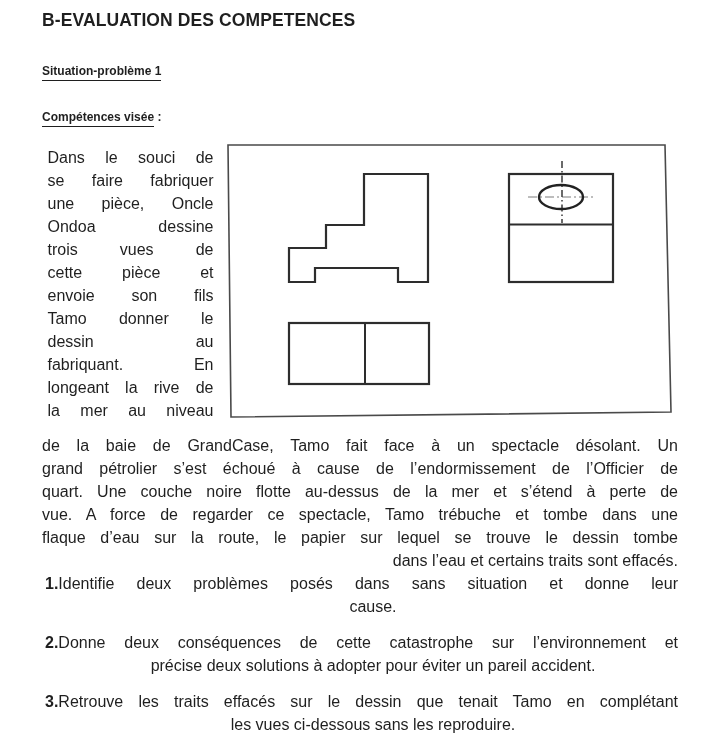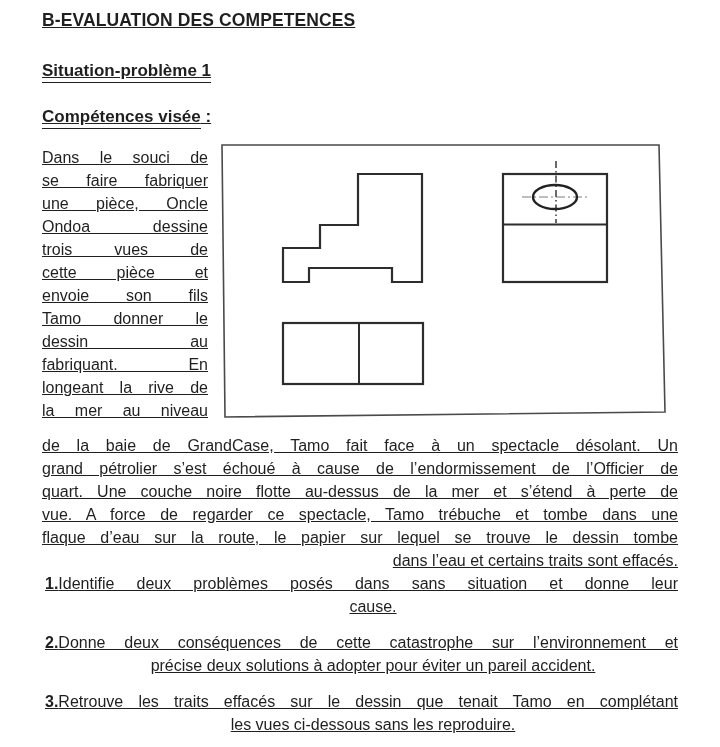--- a/index.html
+++ b/index.html
@@ -14,44 +14,44 @@
     font-size: 16px;
     line-height: 23px;
     color: #1f1f1f;
     overflow: hidden;
   }
   .page {
     box-sizing: border-box;
     width: 720px;
     height: 747px;
     padding: 10px 42px 0 42px;
-    text-decoration: underline;
   }
   .doc-title {
     font-size: 17.5px;
     font-weight: bold;
     line-height: 20px;
     margin: 0;
     letter-spacing: 0.1px;
   }
   .heading {
-    font-size: 17px;
+    font-size: 12px;
     font-weight: bold;
     line-height: 20px;
   }
   .heading.situation { margin-top: 31px; }
   .heading.competences { margin-top: 26px; }
   .underlined {
     border-bottom: 1.8px solid #1f1f1f;
     padding-bottom: 1.5px;
   }
   .content-row {
     margin-top: 17px;
     display: flex;
     align-items: flex-start;
+    justify-content: center;
   }
   .intro-col {
     width: 166px;
     margin-right: 13px;
     padding-top: 2px;
     text-align: justify;
     text-align-last: justify;
     white-space: pre-line;
   }
   .figure-wrap {

